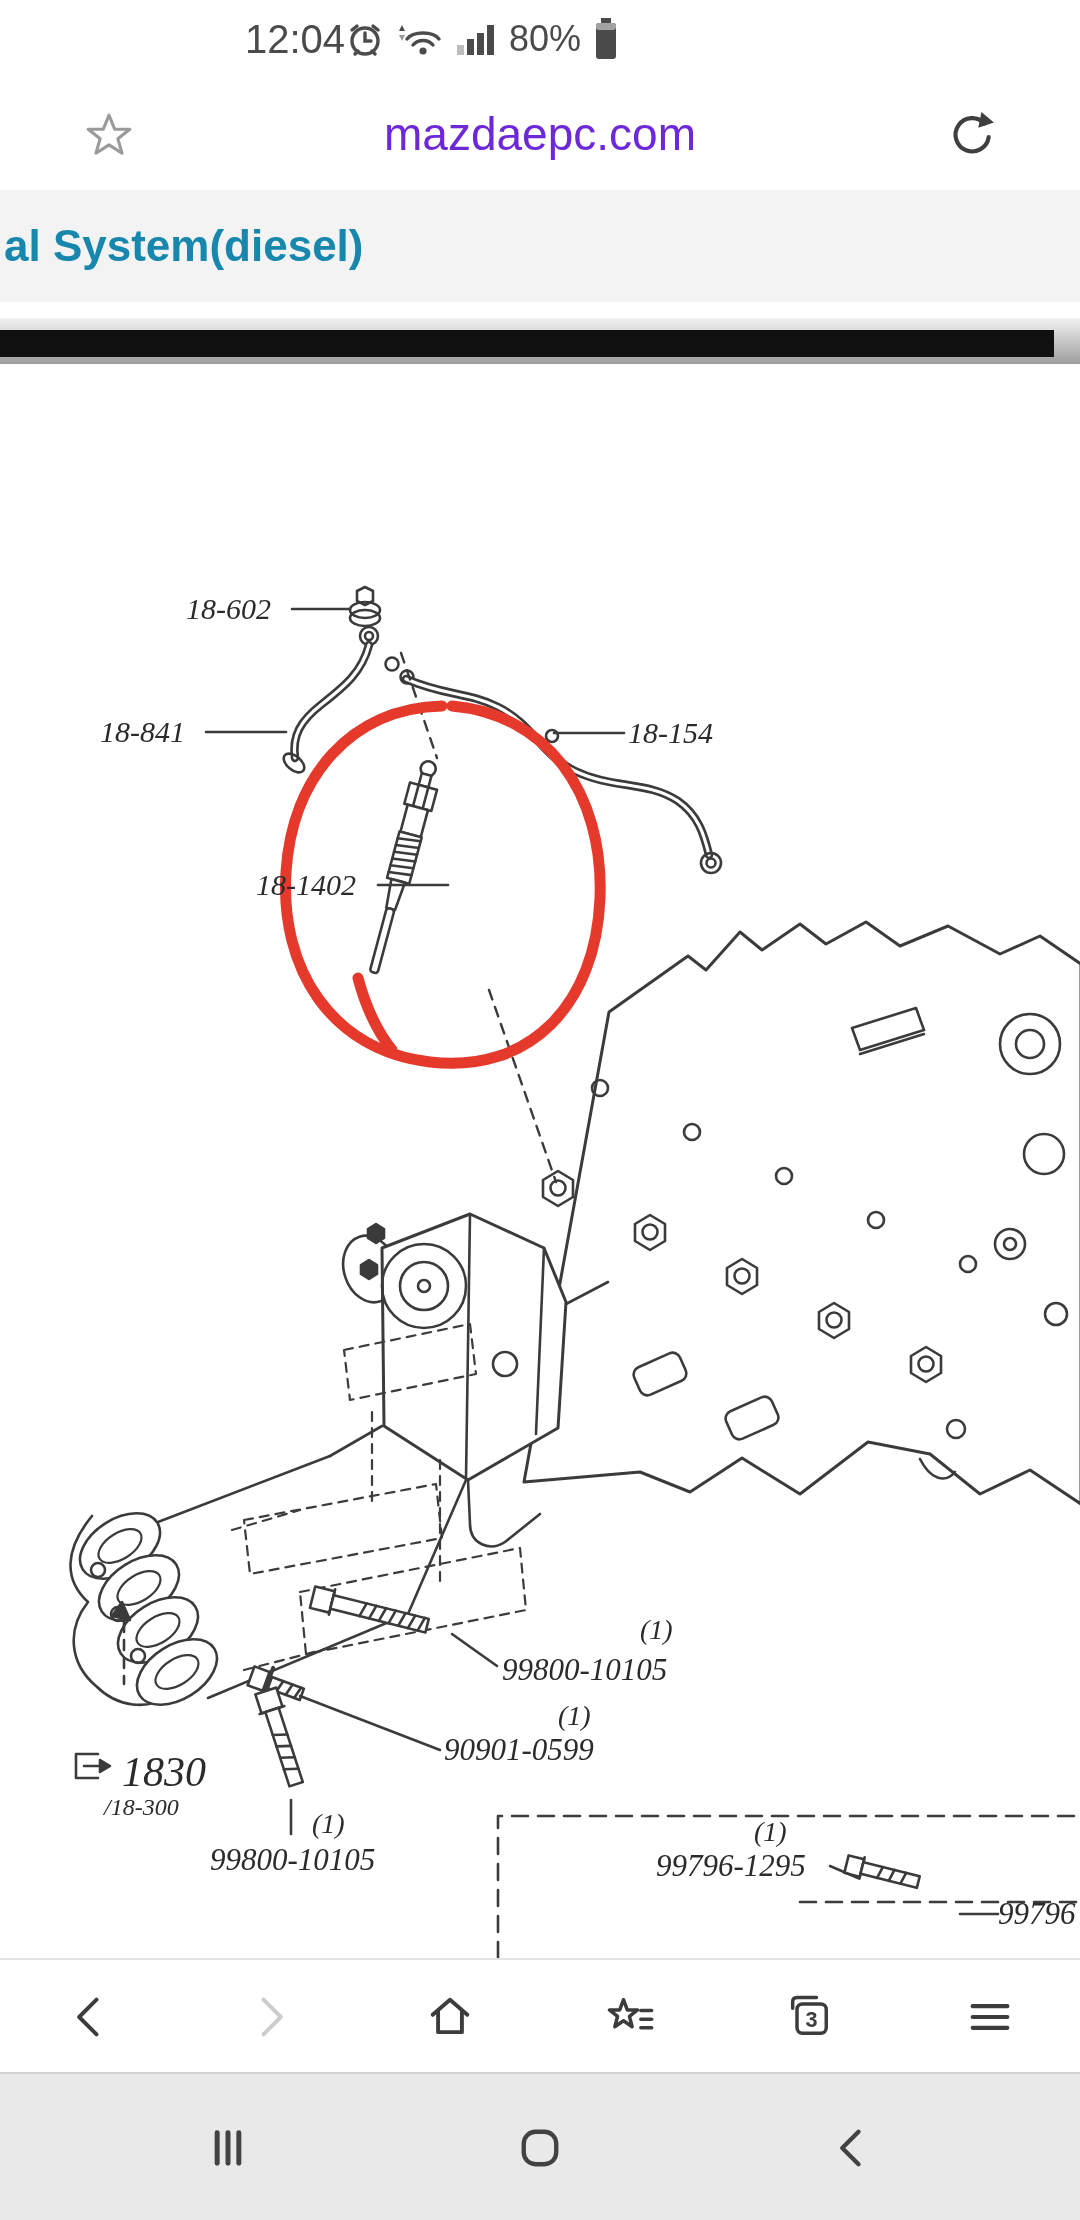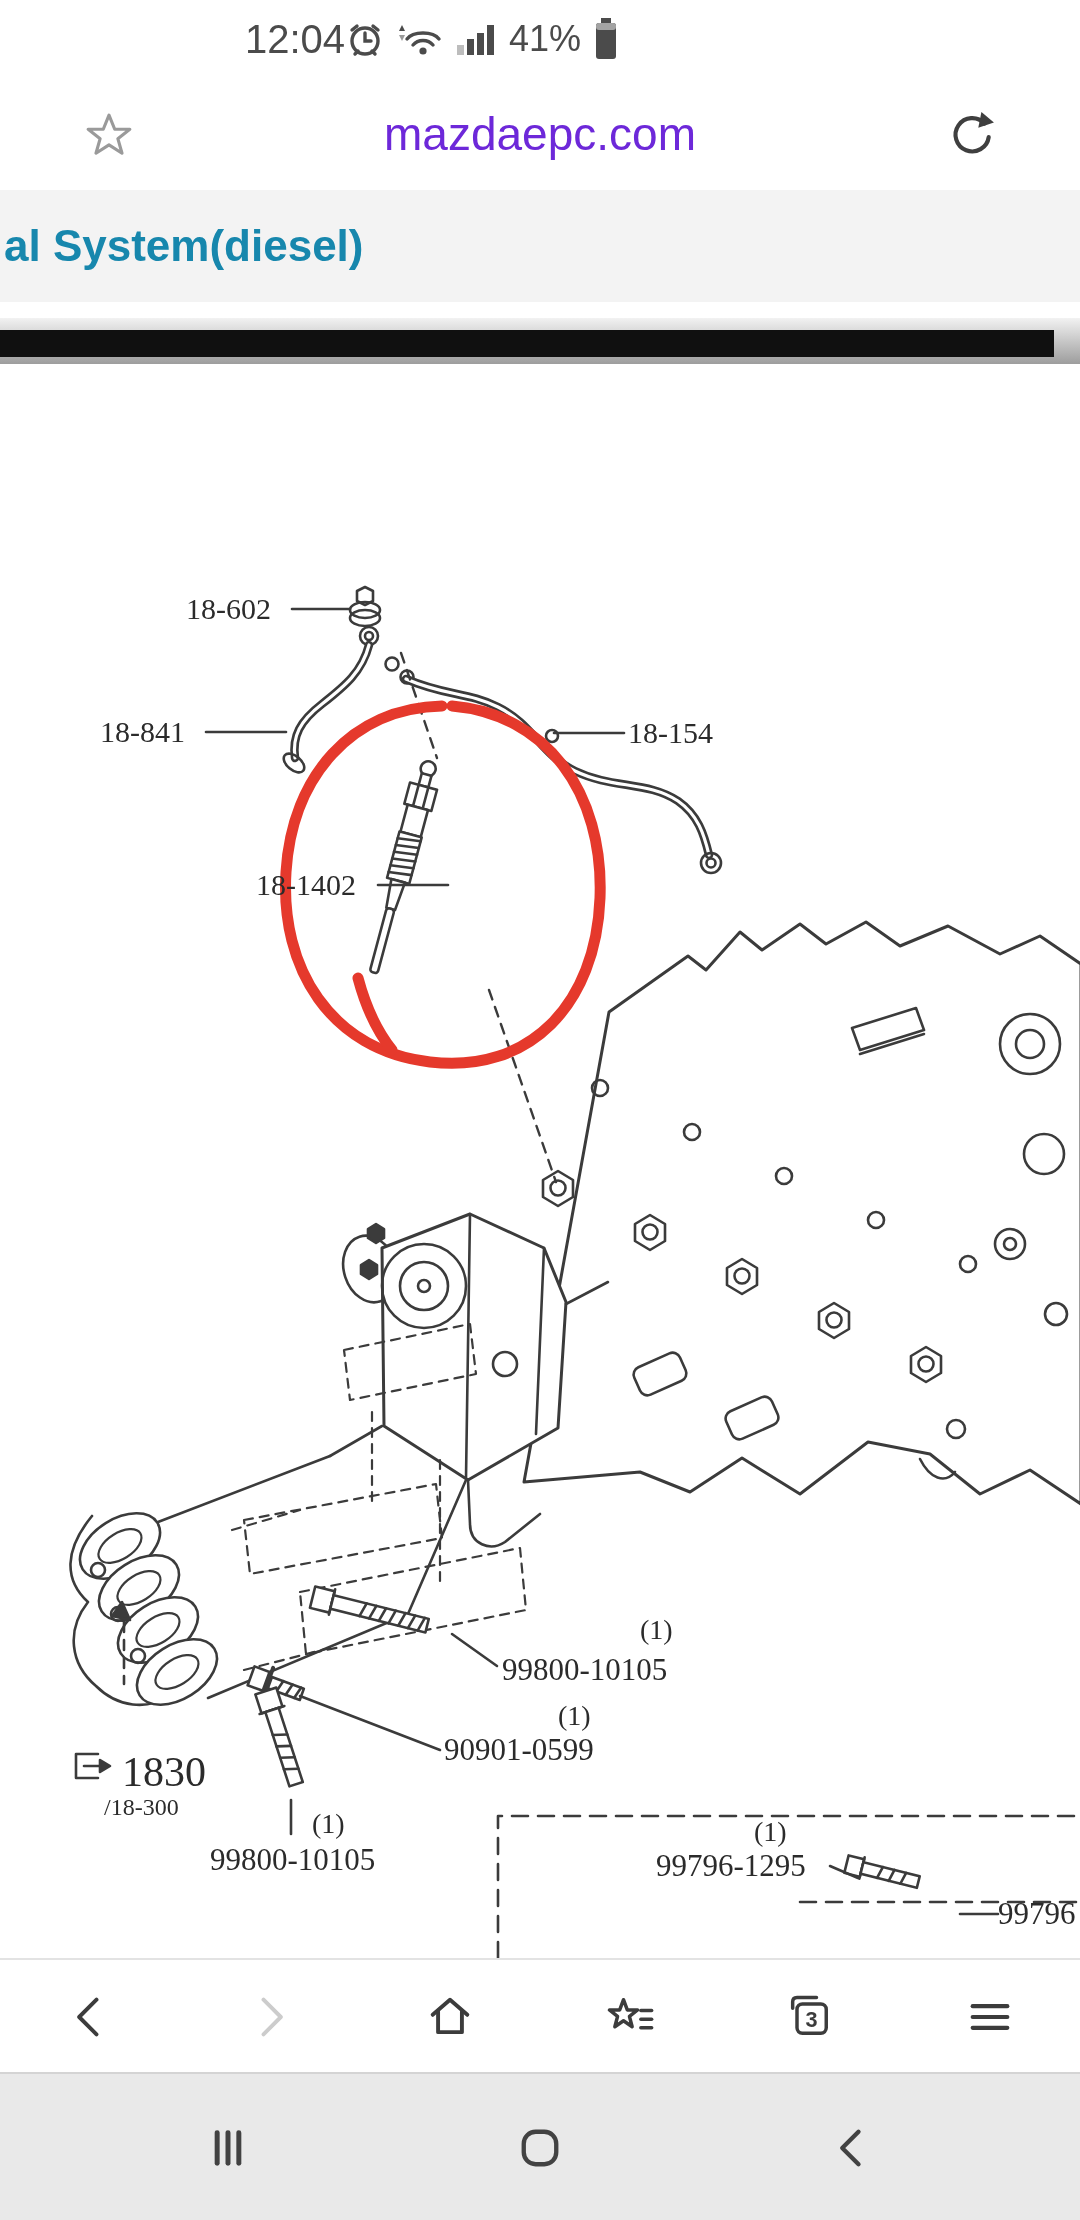--- a/index.html
+++ b/index.html
@@ -19,21 +19,21 @@
   .url-refresh{position:absolute;right:84px;top:32px;}
   
   .page-heading{position:absolute;top:190px;left:0;width:1080px;height:112px;background:#f3f3f3;
                 display:flex;align-items:center;}
   .page-heading span{font-size:44px;font-weight:bold;color:#1787ad;padding-left:4px;}
   
   .scroll-strip{position:absolute;top:318px;left:0;width:1080px;height:46px;
                 background:linear-gradient(#f2f2f2,#9d9d9d);}
   .scroll-thumb{position:absolute;top:12px;left:0;width:1054px;height:27px;background:#101010;}
   
-  .diagram{position:absolute;top:364px;left:0;width:1080px;height:1594px;background:#fff;overflow:hidden;}
+  .diagram{position:absolute;top:364px;left:0;width:1080px;height:1594px;background:#fff;overflow:hidden;font-style:italic;}
   .diagram svg{position:absolute;top:0;left:0;}
   .pl{position:absolute;font-family:"Liberation Serif",serif;font-size:30px;color:#2b2b2b;white-space:nowrap;}
   
   .toolbar{position:absolute;top:1958px;left:0;width:1080px;height:114px;background:#fff;
            border-top:2px solid #e3e3e3;display:flex;align-items:center;}
   .tb-btn{flex:1;display:flex;align-items:center;justify-content:center;}
   
   .android-nav{position:absolute;top:2072px;left:0;width:1080px;height:148px;background:#e9e9e9;
                border-top:2px solid #d4d4d4;display:flex;align-items:center;justify-content:center;gap:260px;}
   .an-btn{display:flex;align-items:center;justify-content:center;}
@@ -64,21 +64,21 @@
         <circle cx="26" cy="34" r="3.6" fill="#4b4b4b"></circle>
         <polygon points="2,14 8,14 5,8" fill="#4b4b4b"></polygon>
         <polygon points="2,18 8,18 5,24" fill="#9a9a9a"></polygon>
       </svg>
       <svg width="42" height="44" viewBox="0 0 42 44">
         <rect x="2" y="28" width="7" height="10" fill="#bdbdbd"></rect>
         <rect x="12" y="22" width="7" height="16" fill="#4b4b4b"></rect>
         <rect x="22" y="16" width="7" height="22" fill="#4b4b4b"></rect>
         <rect x="32" y="8" width="7" height="30" fill="#4b4b4b"></rect>
       </svg>
-      <div class="status-pct">41%</div>
+      <div class="status-pct">80%</div>
       <svg width="26" height="46" viewBox="0 0 26 46">
         <rect x="8" y="2" width="10" height="5" fill="#4b4b4b"></rect>
         <rect x="3" y="7" width="20" height="36" rx="3" fill="#4b4b4b"></rect>
         <rect x="3" y="7" width="20" height="7" rx="3" fill="#a3a3a3"></rect>
       </svg>
     </div>
   </div>
 
   <div class="url-bar">
     <div class="url-star">

